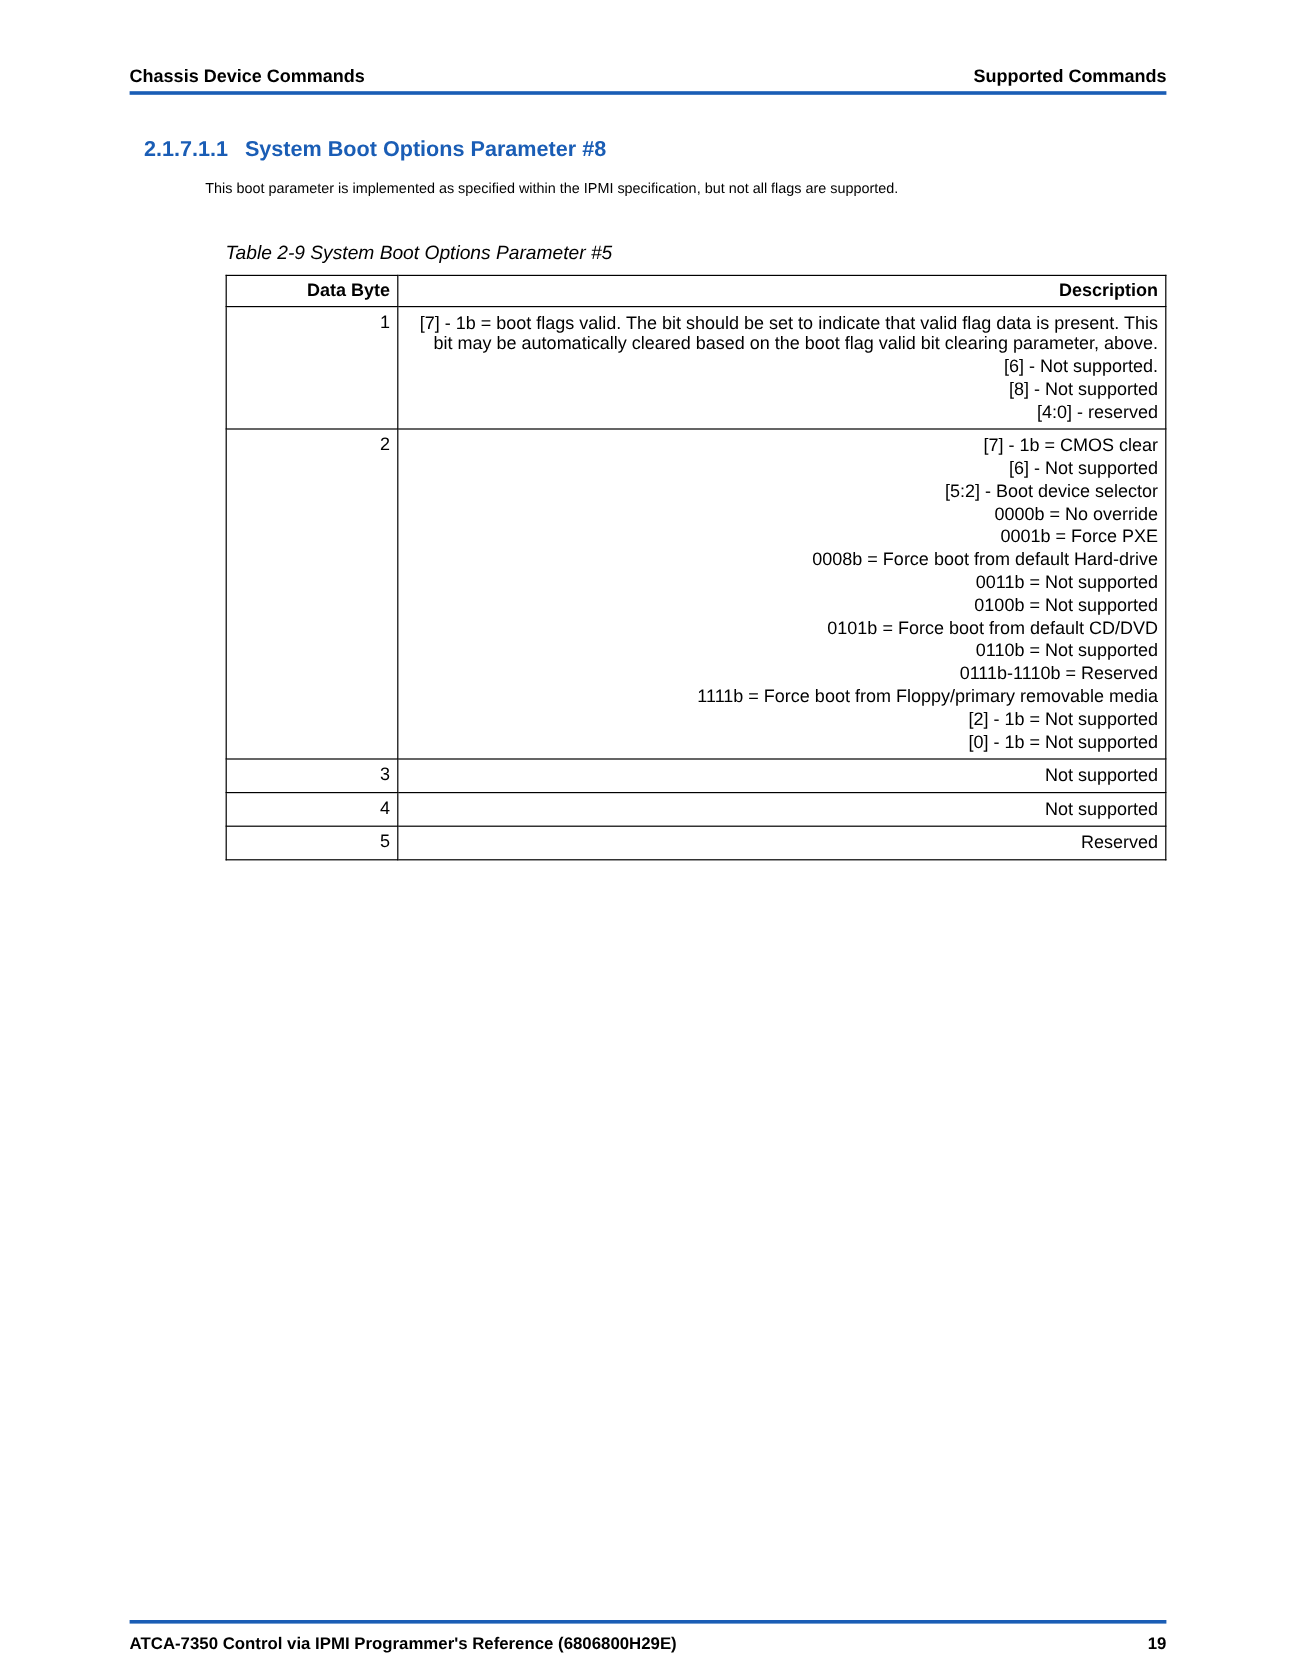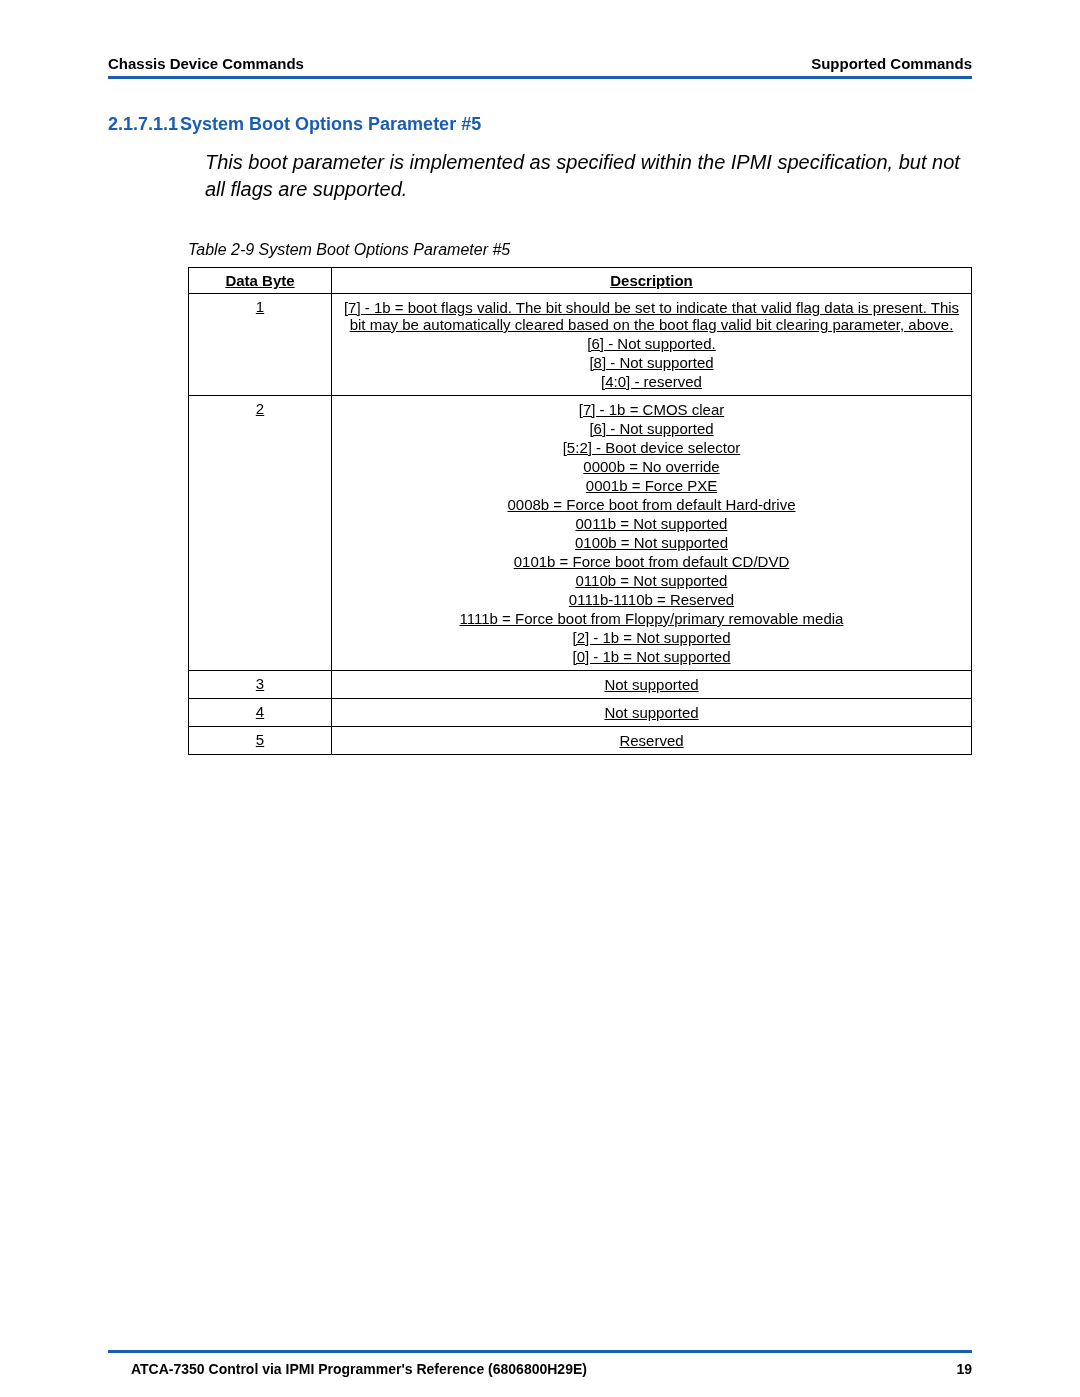--- a/index.html
+++ b/index.html
@@ -27,49 +27,47 @@
     font-size: 15px;
     padding-bottom: 4px;
   }
   .header-rule {
     border: none;
     border-top: 3px solid #1a5db5;
     margin: 0 0 35px 0;
   }
   .section-heading {
     display: flex;
-    gap: 2px;
+    gap: 14px;
     font-weight: bold;
     font-size: 18px;
     color: #1a5db5;
-    margin: 0 0 14px 0;
+    margin: 0 0 14px 12px;
   }
   .body-text {
-    font-size: 20px;
+    font-size: 12px;
     line-height: 1.35;
-    margin: 0 0 28px 97px;
-    font-style: italic;
+    margin: 0 0 28px 63px;
   }
   .table-caption {
     font-style: italic;
     font-size: 16px;
     margin: 10px 0 8px 80px;
   }
   table.data {
     border-collapse: collapse;
     width: calc(100% - 80px);
     margin-left: 80px;
     font-size: 15px;
   }
   table.data th, table.data td {
     border: 1px solid #000;
-    text-align: center;
+    text-align: right;
     vertical-align: top;
     padding: 4px 6px;
-    text-decoration: underline;
   }
   table.data th {
     font-weight: bold;
   }
   table.data td.col-byte {
     width: 130px;
   }
   .desc-line {
     padding: 1px 0;
   }
@@ -79,37 +77,36 @@
   .footer-rule {
     border: none;
     border-top: 3px solid #1a5db5;
     margin: 0 0 8px 0;
   }
   .footer-row {
     display: flex;
     justify-content: space-between;
     font-weight: bold;
     font-size: 14px;
-    margin-left: 23px;
   }
 </style>
 </head>
 <body>
 
 <div class="page">
 
   <div class="header-row">
     <span>Chassis Device Commands</span>
     <span>Supported Commands</span>
   </div>
   <hr class="header-rule">
 
   <h3 class="section-heading">
     <span>2.1.7.1.1</span>
-    <span>System Boot Options Parameter #5</span>
+    <span>System Boot Options Parameter #8</span>
   </h3>
 
   <p class="body-text">This boot parameter is implemented as specified within the IPMI specification, but not all flags are supported.</p>
 
   <p class="table-caption">Table 2-9 System Boot Options Parameter #5</p>
 
   <table class="data">
     <thead>
       <tr>
         <th>Data Byte</th>

